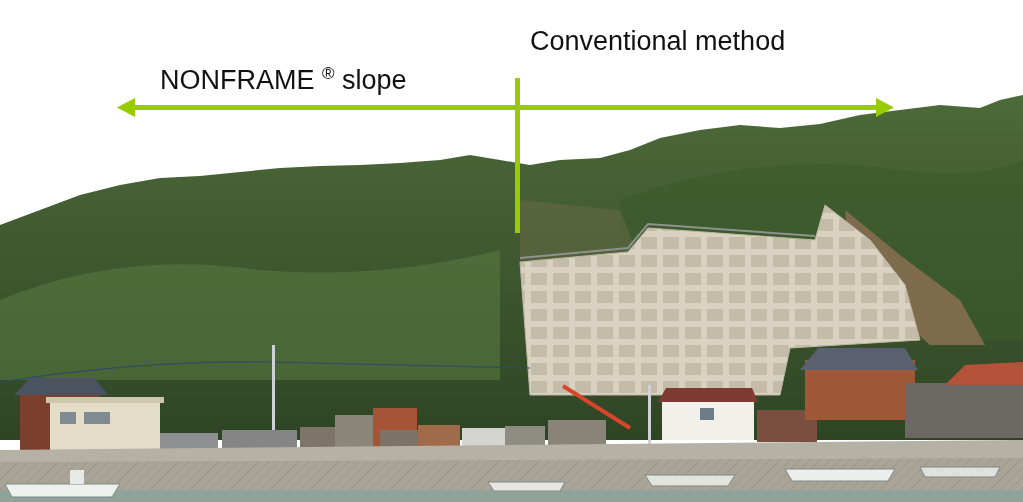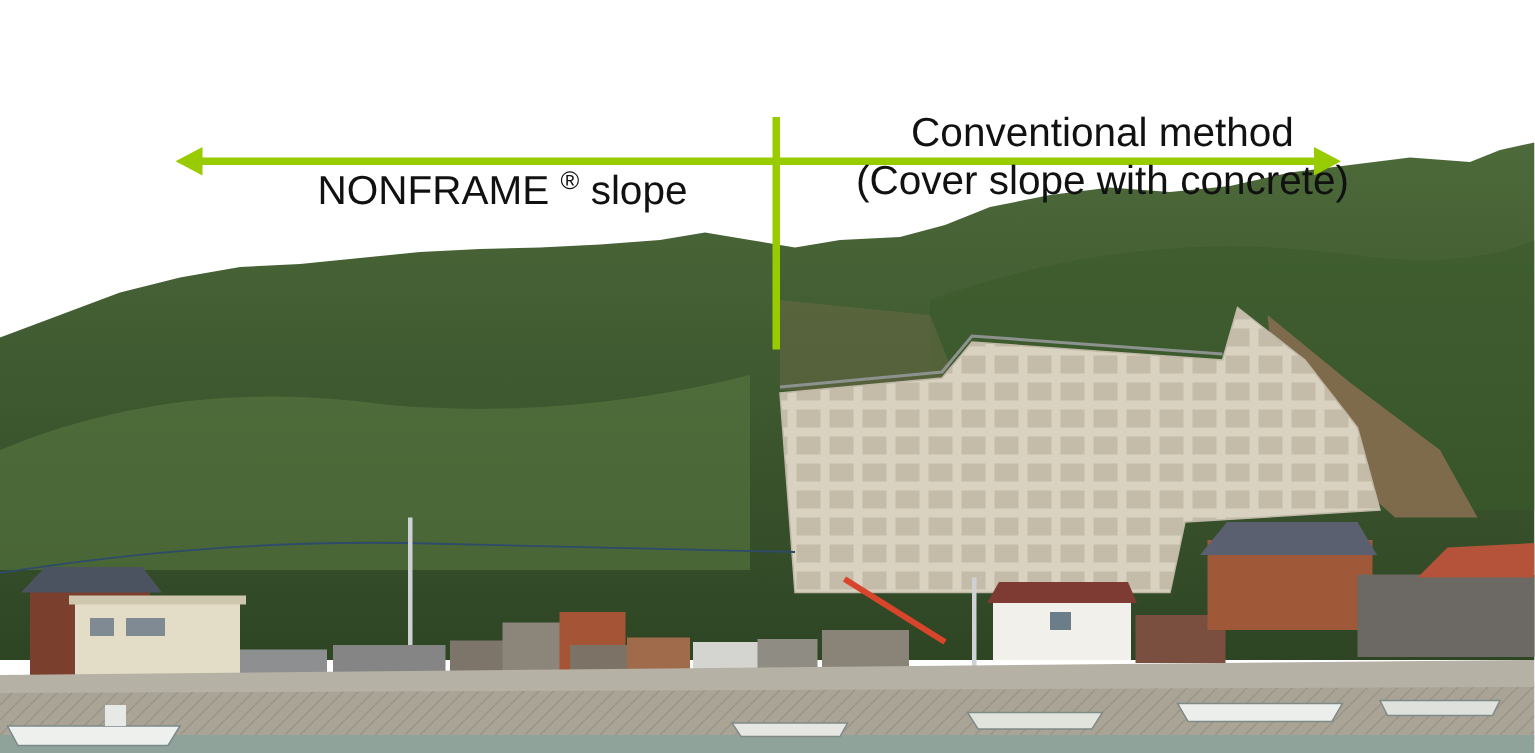--- a/index.html
+++ b/index.html
@@ -1,18 +1,18 @@
 <!DOCTYPE html>
 <html><head>
 <meta charset="utf-8">
 <style>
   html, body { margin: 0; padding: 0; background: #ffffff; }
   body { width: 1023px; height: 502px; overflow: hidden; position: relative; font-family: "Liberation Sans", "DejaVu Sans", sans-serif; }
   .scene { position: absolute; left: 0; top: 0; width: 1023px; height: 502px; }
-  .label { position: absolute; color: #111111; font-size: 27px; text-align: center; line-height: 1.18; white-space: nowrap; margin-top: 47px; }
+  .label { position: absolute; color: #111111; font-size: 27px; line-height: 1.18; white-space: nowrap; }
   .label-left { left: 160px; top: 64px; width: 350px; }
   .label-right { left: 530px; top: 26px; width: 410px; }
   .reg { font-size: 17px; vertical-align: 10px; }
 </style>
 </head>
 <body>
 
 <svg class="scene" viewBox="0 0 1023 502" xmlns="http://www.w3.org/2000/svg">
   <defs>
     <linearGradient id="forestGrad" x1="0" y1="0" x2="0" y2="1">
@@ -96,14 +96,13 @@
 </svg>
 
 <div class="label label-left">
   <span>NONFRAME</span>
   <span class="reg">®</span>
   <span>slope</span>
 </div>
 
 <div class="label label-right">
   <div>Conventional method</div>
-  <div>(Cover slope with concrete)</div>
 </div>
 
 </body></html>

